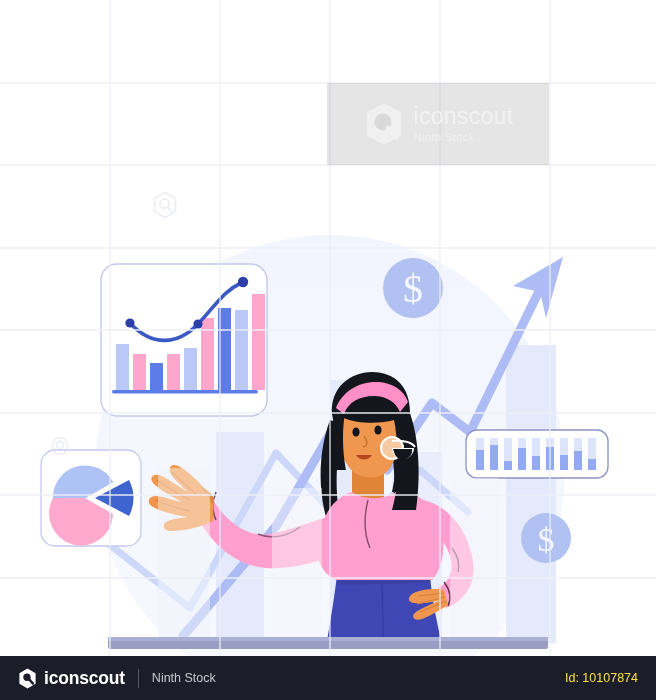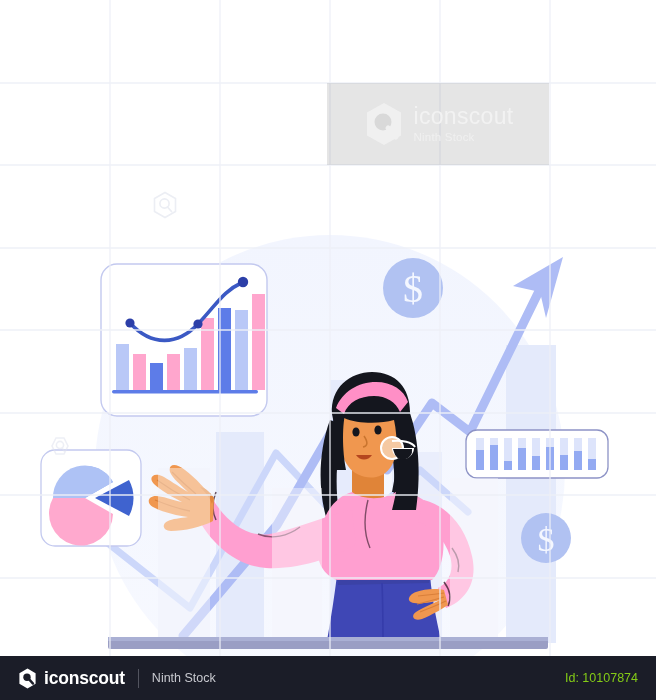--- a/index.html
+++ b/index.html
@@ -60,21 +60,21 @@
   #footer .brand { display:flex; align-items:center; gap:7px; }
   #footer .brand-mark { width:19px; height:21px; flex:none; }
   #footer .brand-name {
     color:#ffffff; font-size:17.5px; font-weight:bold; letter-spacing:-0.2px;
   }
   #footer .divider {
     width:1px; height:19px; background:#52545f; margin:0 13px;
   }
   #footer .partner { color:#c8c9cf; font-size:12.5px; }
   #footer .spacer { flex:1; }
-  #footer .asset-id { color:#84cc16; font-size:12.5px; }
+  #footer .asset-id { color:#fde047; font-size:12.5px; }
 </style>
 </head>
 <body>
 
 <div id="stage">
 
   <div id="illus">
     <svg viewBox="0 0 656 656" xmlns="http://www.w3.org/2000/svg">
 
       <defs>

